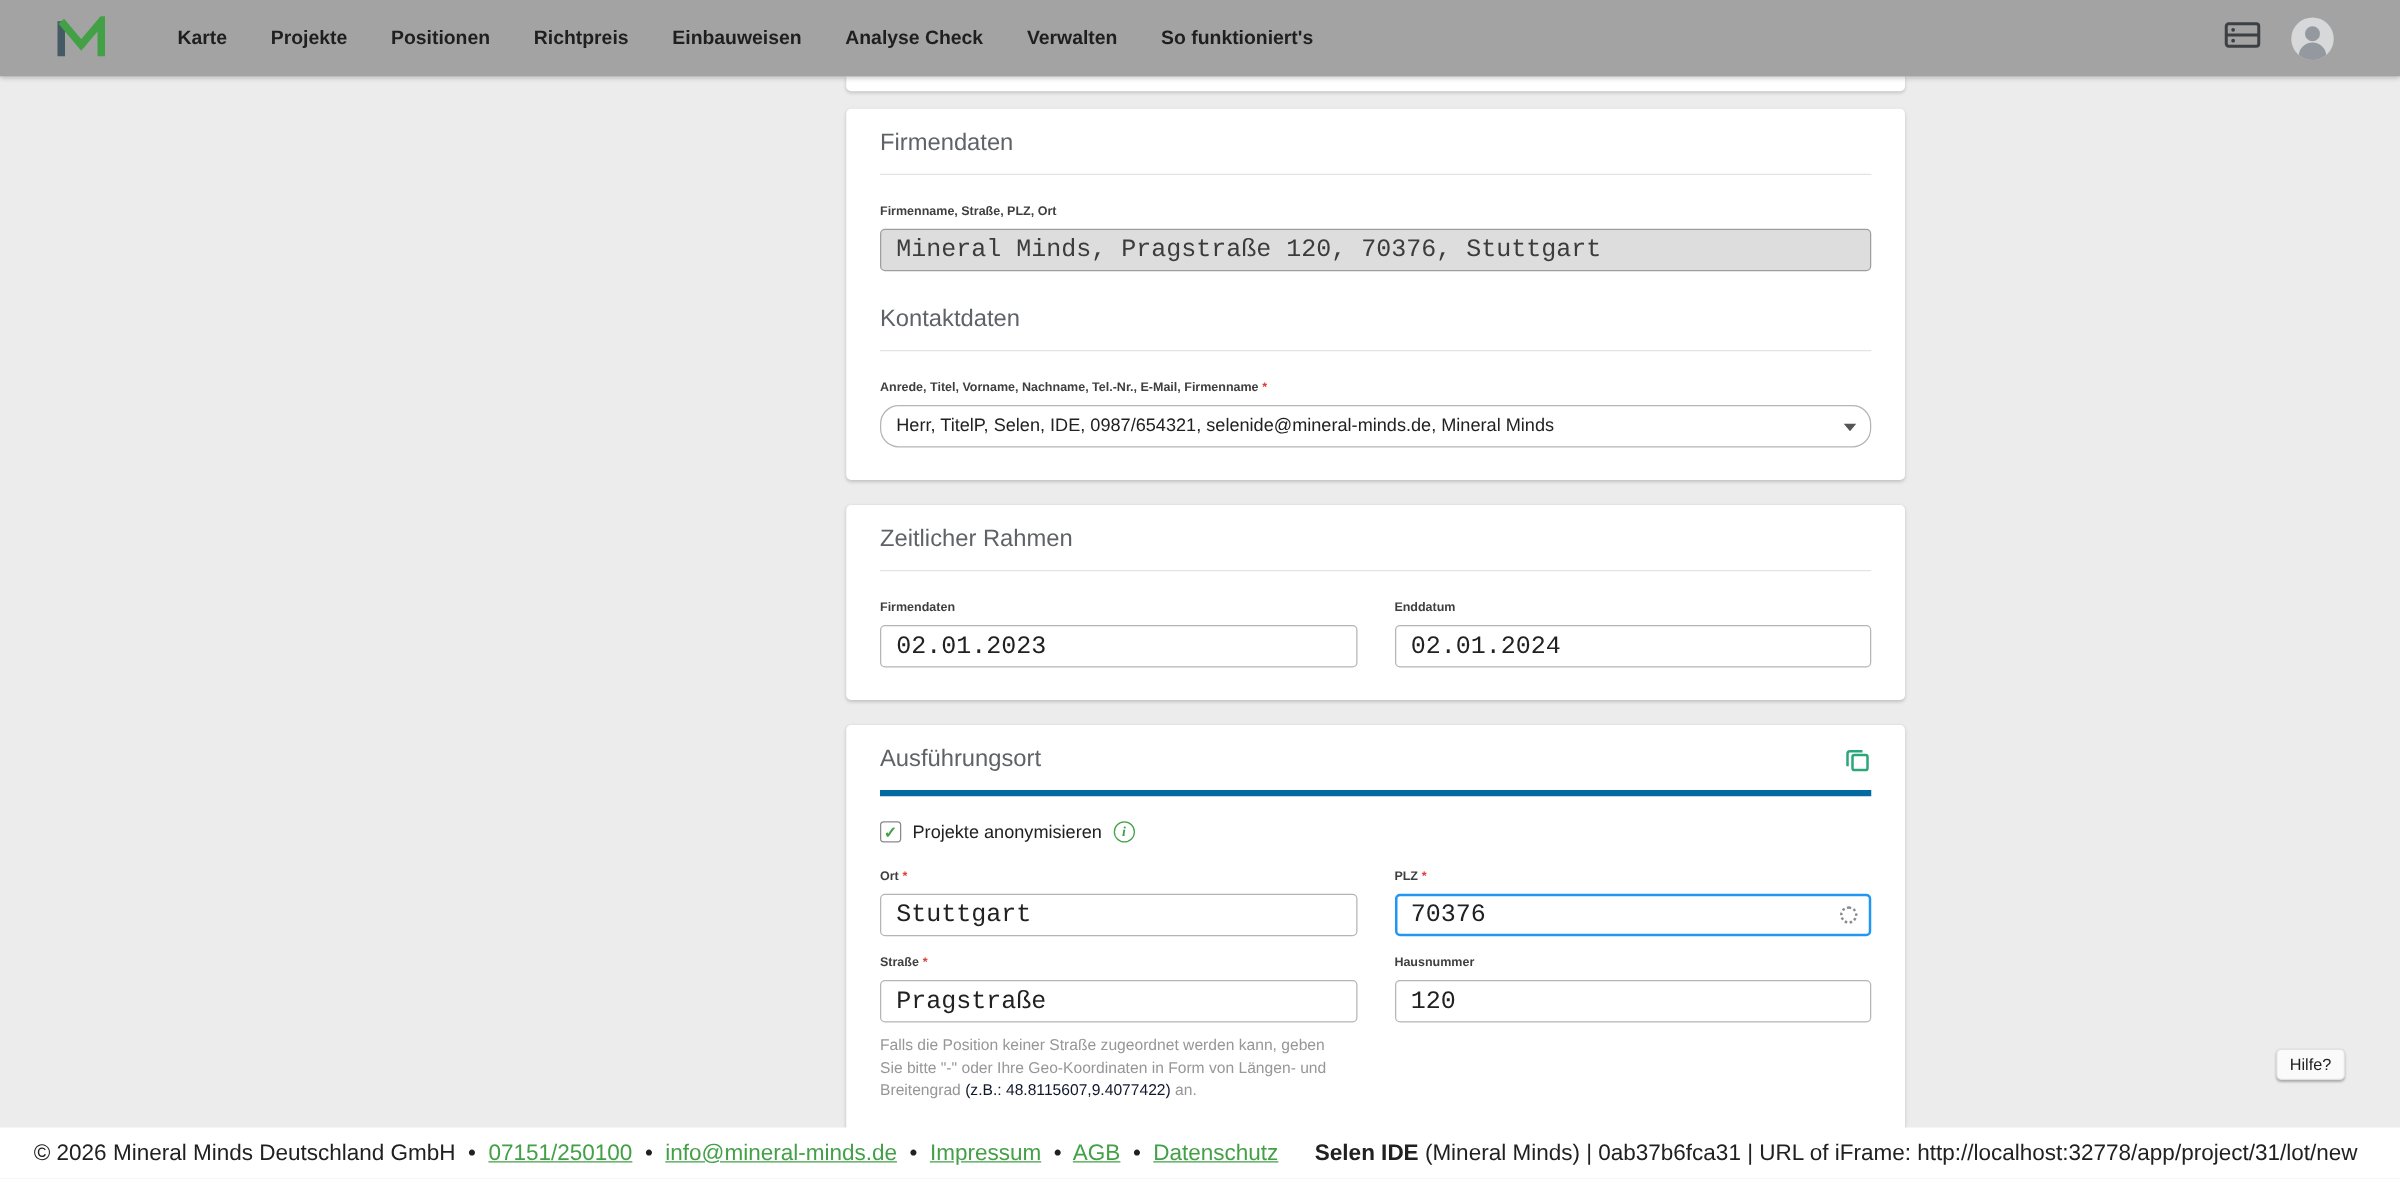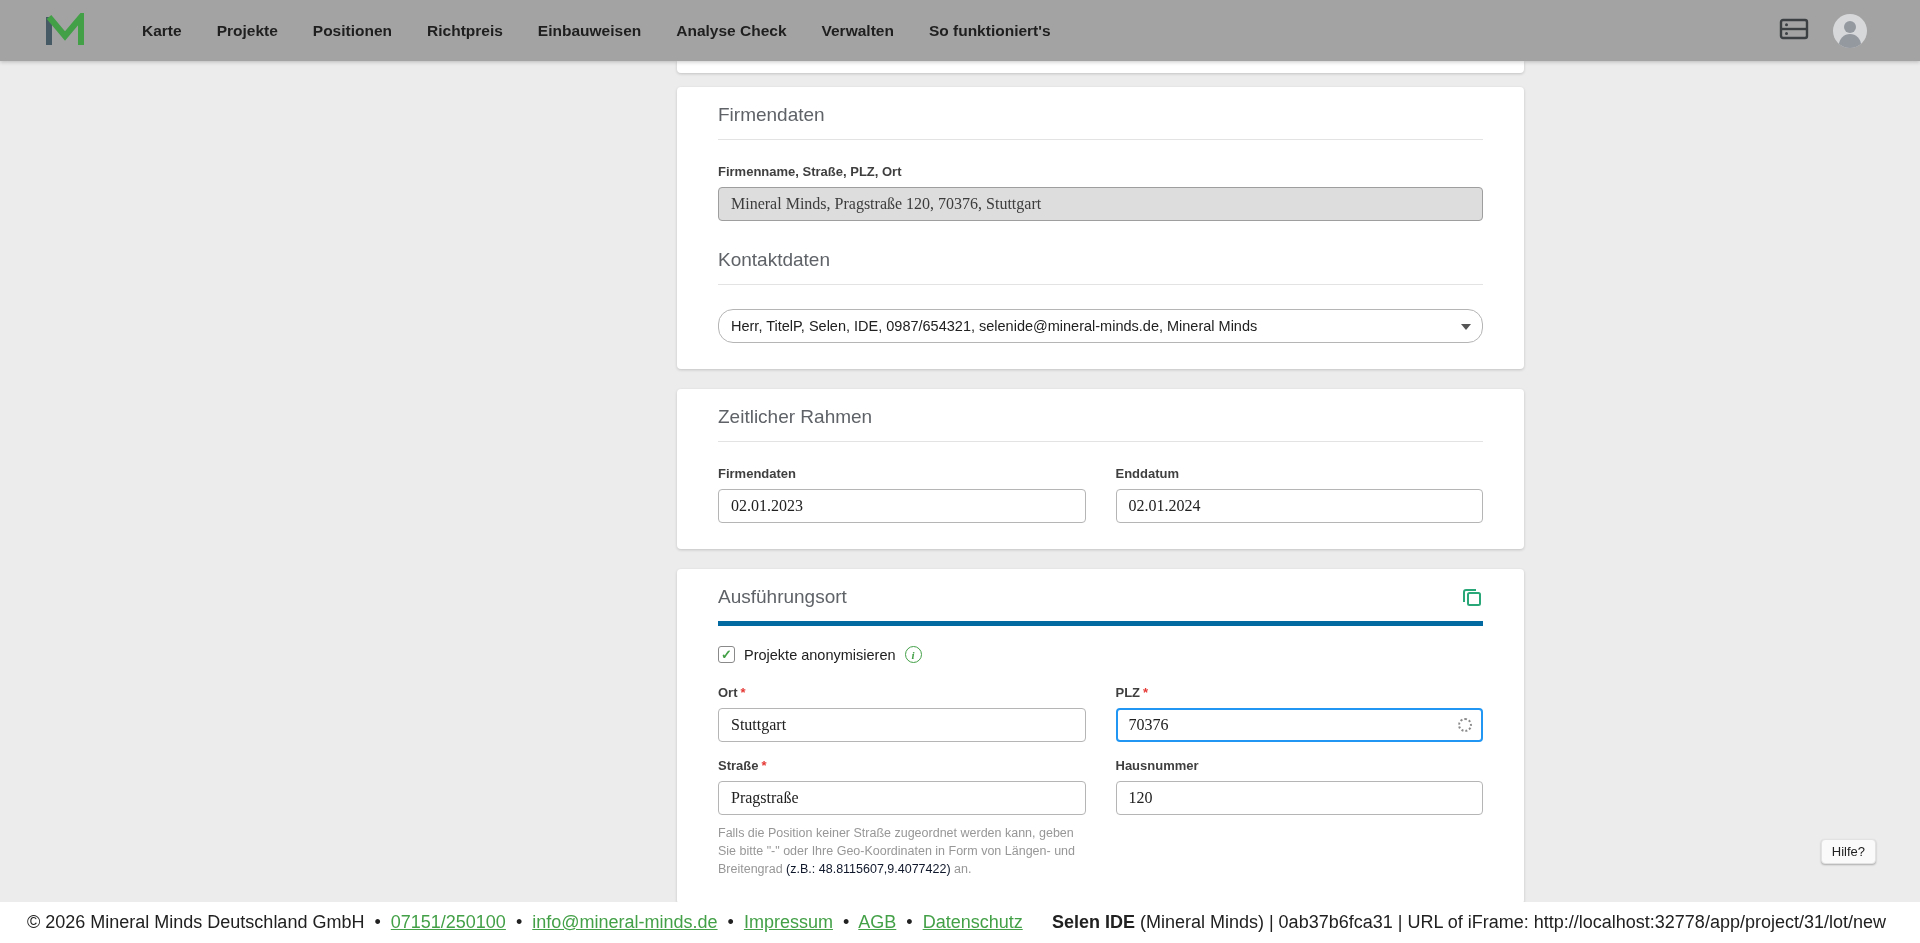--- a/index.html
+++ b/index.html
@@ -29,36 +29,36 @@
 
   
   .content { height:841px; position:relative; }
   .cards { width:847px; margin-left:677px; }
   .card-partial {
     background:#fff; box-shadow:0 1px 3px rgba(0,0,0,0.18);
   }
   .card-partial.top { height:12px; border-radius:0 0 4px 4px; }
   .card {
     background:#fff; border-radius:4px; margin-top:14px;
-    padding:17px 41px 26px; box-shadow:0 1px 3px rgba(0,0,0,0.18);
+    padding:17px 27px 26px; box-shadow:0 1px 3px rgba(0,0,0,0.18);
   }
   .card + .card { margin-top:20px; }
 
   .section-title { font-size:19px; font-weight:400; color:#5f6368; }
   .section-head { padding-bottom:13px; border-bottom:1px solid #e3e3e3; margin-bottom:24px; }
   .head-row { display:flex; justify-content:space-between; align-items:flex-end;
               padding-bottom:13px; border-bottom:5px solid #0369a1; margin-bottom:20px; }
 
-  label.fld { display:block; font-size:13px; font-weight:700; color:#3f3f3f; margin-bottom:8px; }
+  label.fld { display:block; font-size:10px; font-weight:700; color:#3f3f3f; margin-bottom:8px; }
   .req { color:#e53935; margin-left:3px; font-weight:700; }
 
   input.txt {
     width:100%; height:34px; border:1px solid #b5b5b5; border-radius:4px;
-    padding:0 12px; font-size:16px; color:#212121; background:#fff;
-    font-family:Liberation Serif, serif; outline:none;
+    padding:0 12px; font-size:20px; color:#212121; background:#fff;
+    font-family:Liberation Mono, monospace; outline:none;
   }
   input.readonly { background:#dddddd; border-color:#9e9e9e; color:#3c3c3c; }
   input.focused { border:2px solid #2196f3; padding:0 32px 0 11px; }
 
   .selectbox {
     position:relative; width:100%; height:34px; border:1px solid #b5b5b5; border-radius:15px;
     line-height:32px; padding:0 32px 0 12px; font-size:14.5px; color:#212121;
     background:#fff; white-space:nowrap; overflow:hidden;
   }
   .caret { position:absolute; right:11px; top:14px; width:0; height:0;
@@ -160,20 +160,23 @@
 
     <div class="card" data-interactable="false">
       <div class="section-head" data-interactable="false">
         <span class="section-title" data-interactable="false">Firmendaten</span>
       </div>
       <label class="fld" data-interactable="false">Firmenname, Straße, PLZ, Ort</label>
       <input class="txt readonly" readonly="" data-interactable="true" value="Mineral Minds, Pragstraße 120, 70376, Stuttgart" style="">
       <div class="section-head mt28" data-interactable="false">
         <span class="section-title" data-interactable="false">Kontaktdaten</span>
       </div>
+      <label class="fld" data-interactable="false">
+        <span data-interactable="false">Anrede, Titel, Vorname, Nachname, Tel.-Nr., E-Mail, Firmenname</span><span class="req" data-interactable="false">*</span>
+      </label>
       <div class="selectbox" data-interactable="true">
         <span data-interactable="false">Herr, TitelP, Selen, IDE, 0987/654321, selenide@mineral-minds.de, Mineral Minds</span>
         <span class="caret" data-interactable="false"></span>
       </div>
     </div>
 
     <div class="card" data-interactable="false">
       <div class="section-head" data-interactable="false">
         <span class="section-title" data-interactable="false">Zeitlicher Rahmen</span>
       </div>

